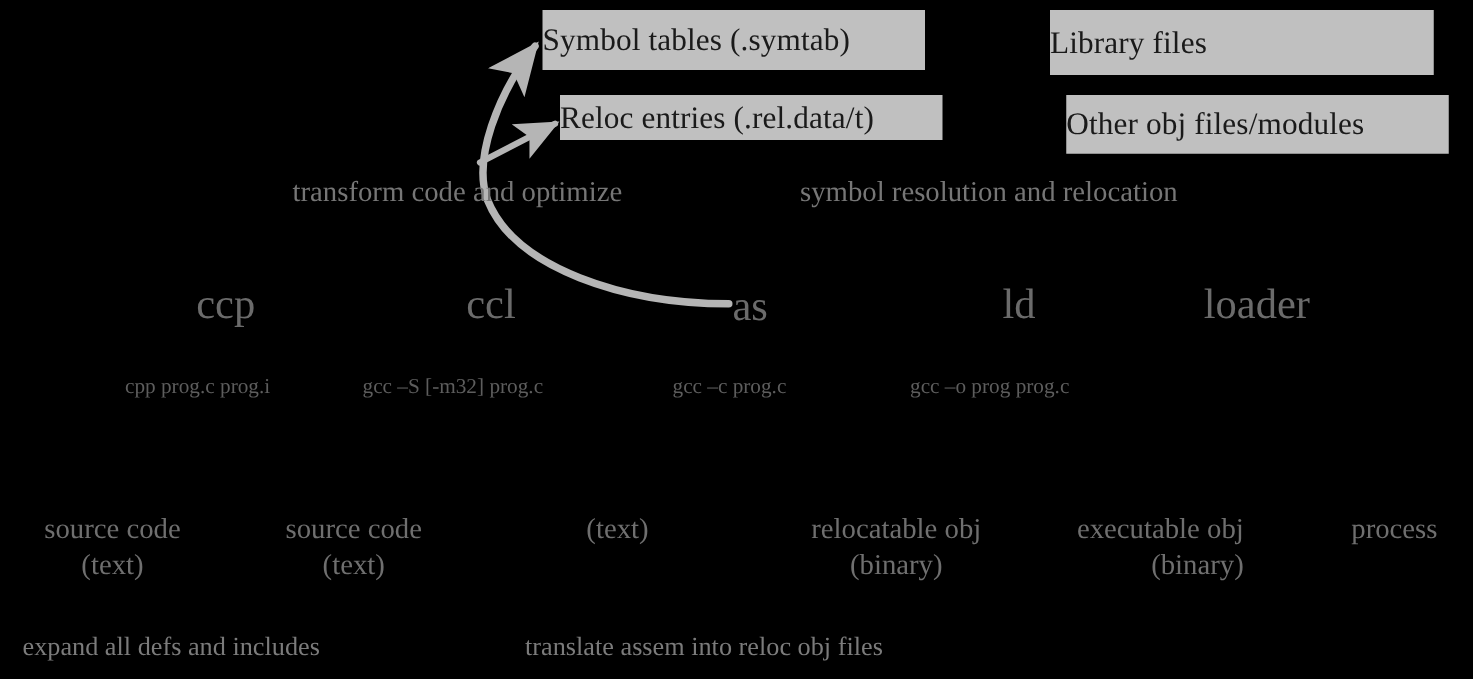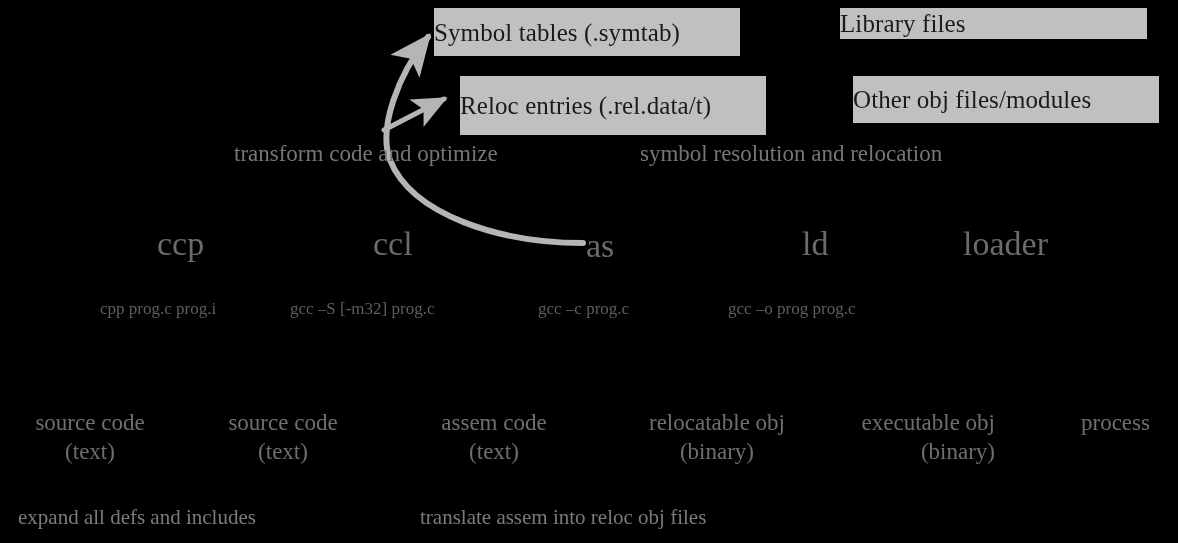--- a/index.html
+++ b/index.html
@@ -31,22 +31,22 @@
     display: flex;
     align-items: center;
     box-sizing: border-box;
     font-size: 25px;
     line-height: 1;
     letter-spacing: 0.1px;
     white-space: nowrap;
   }
 
   #box-symtab   { left: 434px; top: 8px;  width: 306px; height: 48px; }
-  #box-reloc    { left: 460px; top: 76px; width: 306px; height: 59px; }
-  #box-library  { left: 840px; top: 8px;  width: 307px; height: 31px; }
+  #box-reloc    { left: 448px; top: 76px; width: 306px; height: 36px; }
+  #box-library  { left: 840px; top: 8px;  width: 307px; height: 52px; }
   #box-otherobj { left: 853px; top: 76px; width: 306px; height: 47px; }
 
   
   .lbl {
     position: absolute;
     color: #6f6f6f;
     white-space: nowrap;
     line-height: 1;
   }
 
@@ -154,21 +154,20 @@
     <span class="a-line">source code</span>
     <span class="a-line">(text)</span>
   </div>
 
   <div class="artifact" id="art-2">
     <span class="a-line">source code</span>
     <span class="a-line">(text)</span>
   </div>
 
   <div class="artifact" id="art-3">
-    <span class="a-line">assem code</span>
     <span class="a-line">(text)</span>
   </div>
 
   <div class="artifact" id="art-4">
     <span class="a-line">relocatable obj</span>
     <span class="a-line">(binary)</span>
   </div>
 
   <div class="artifact" id="art-5">
     <span class="a-line">executable obj</span>

